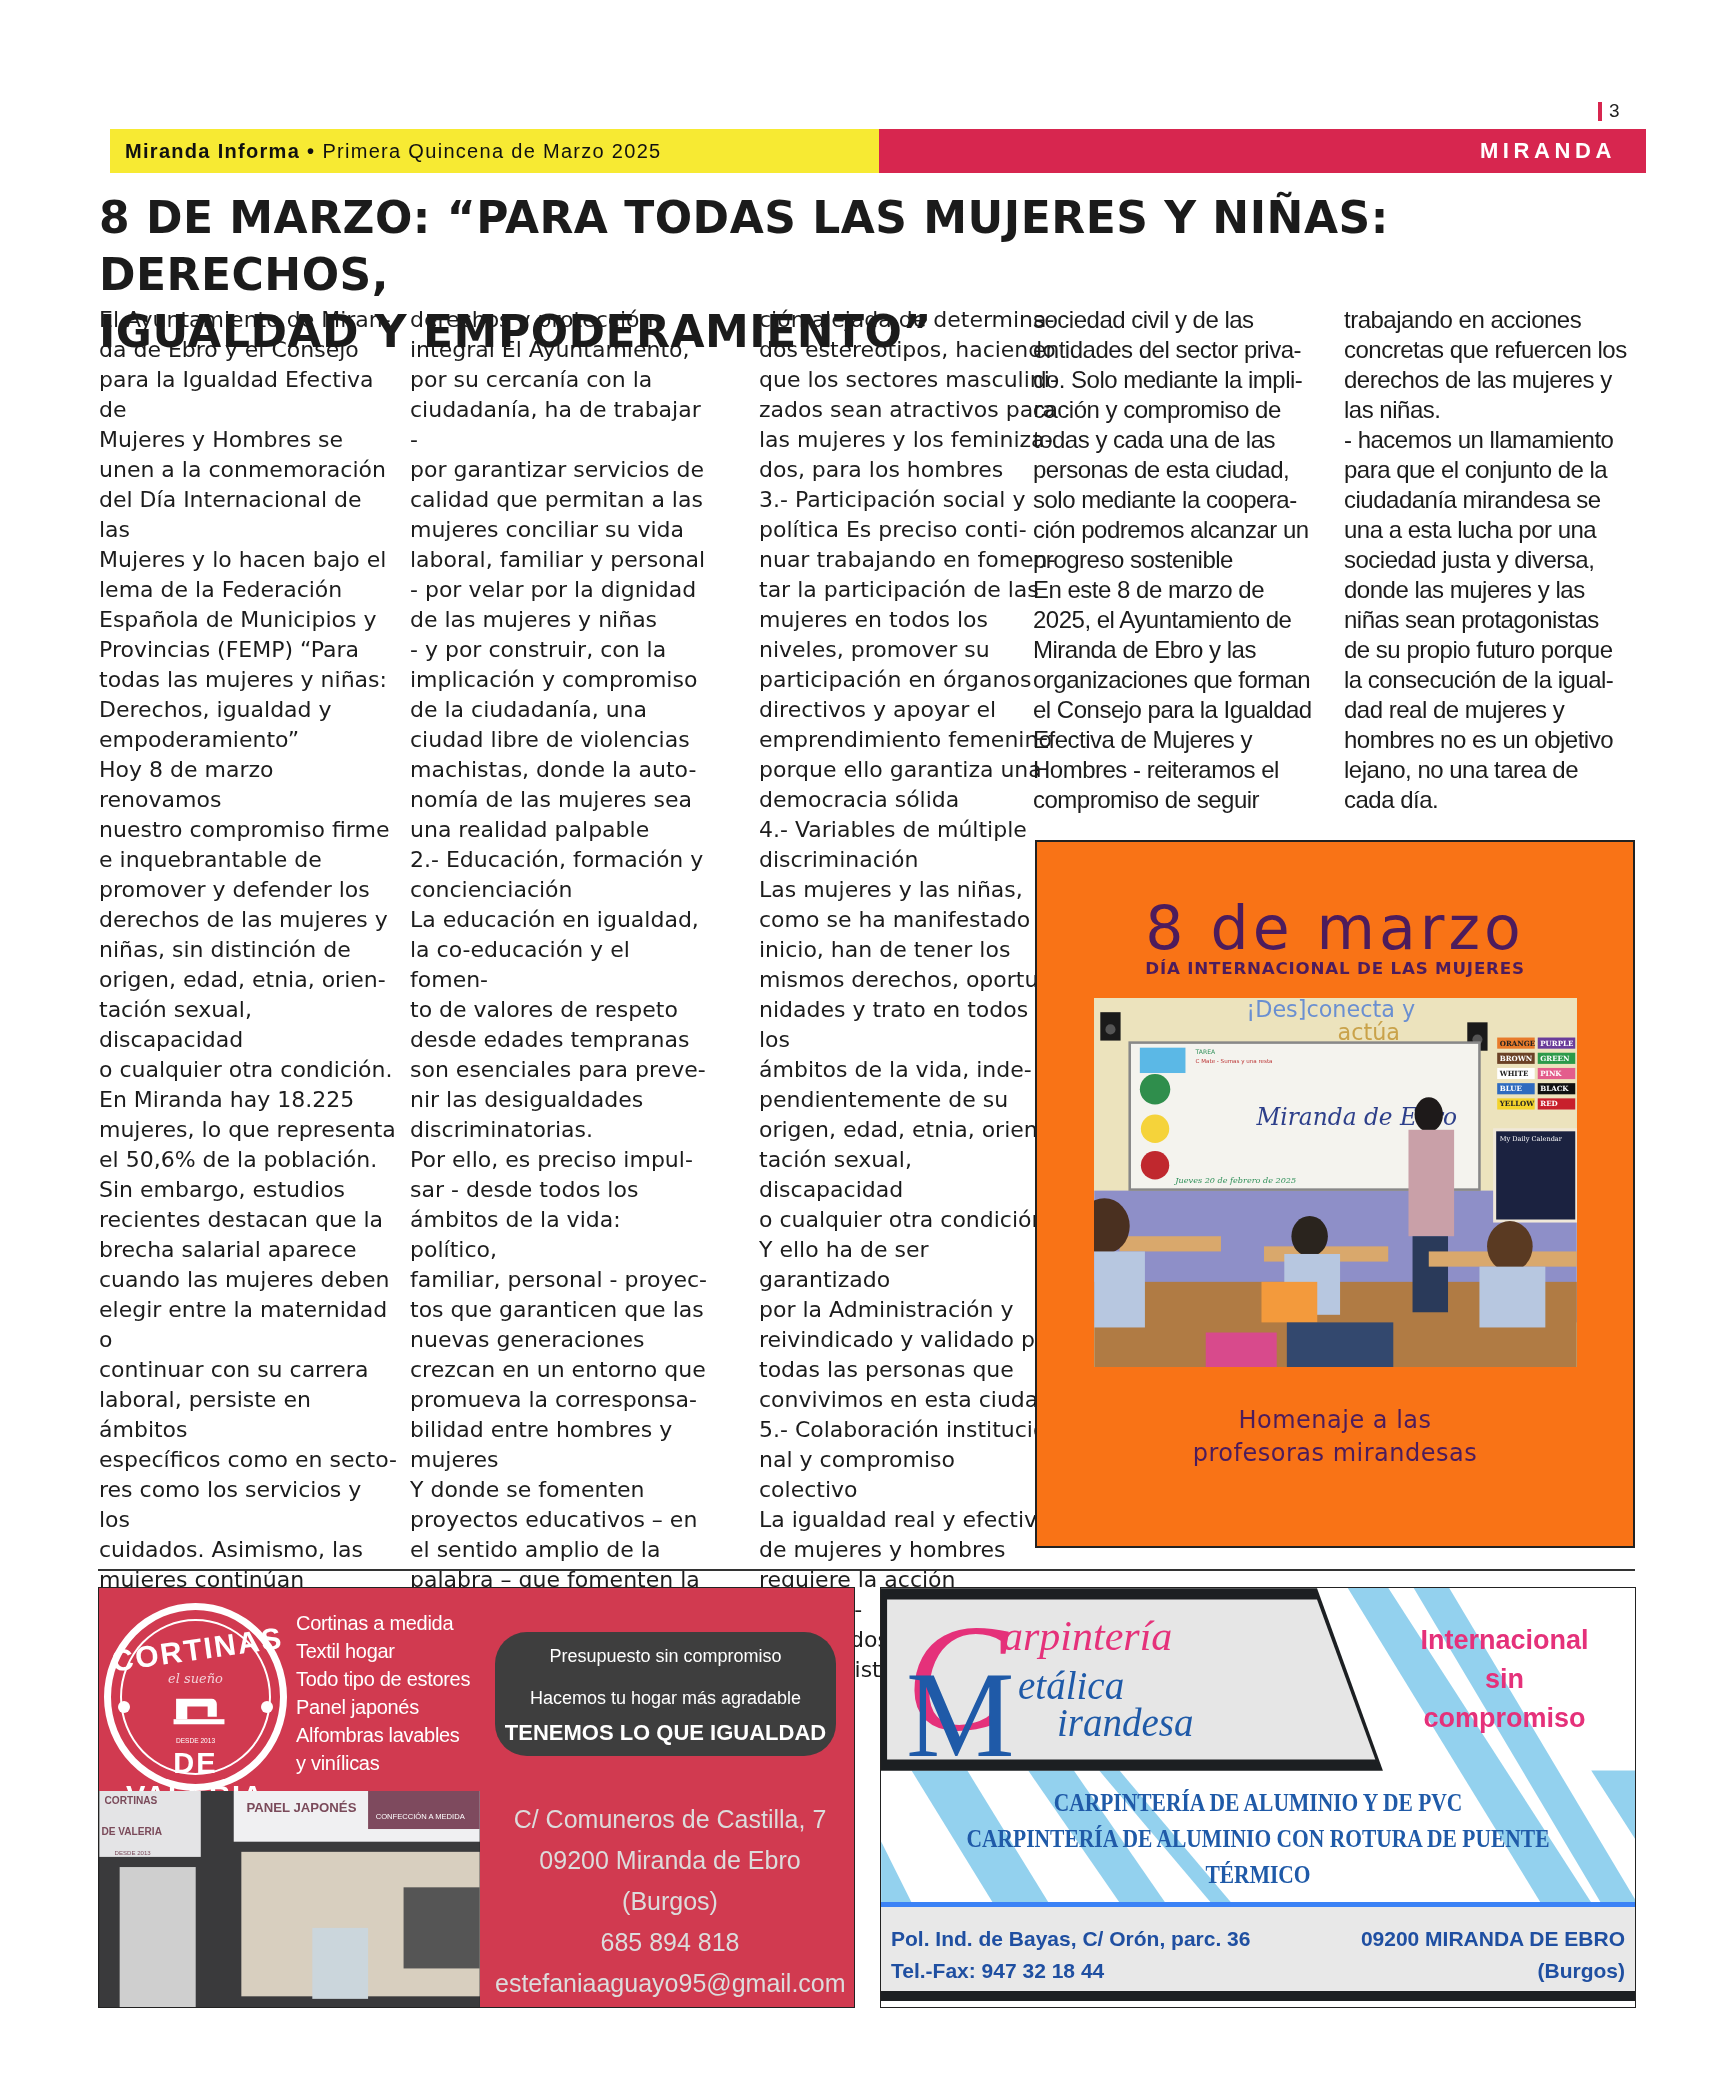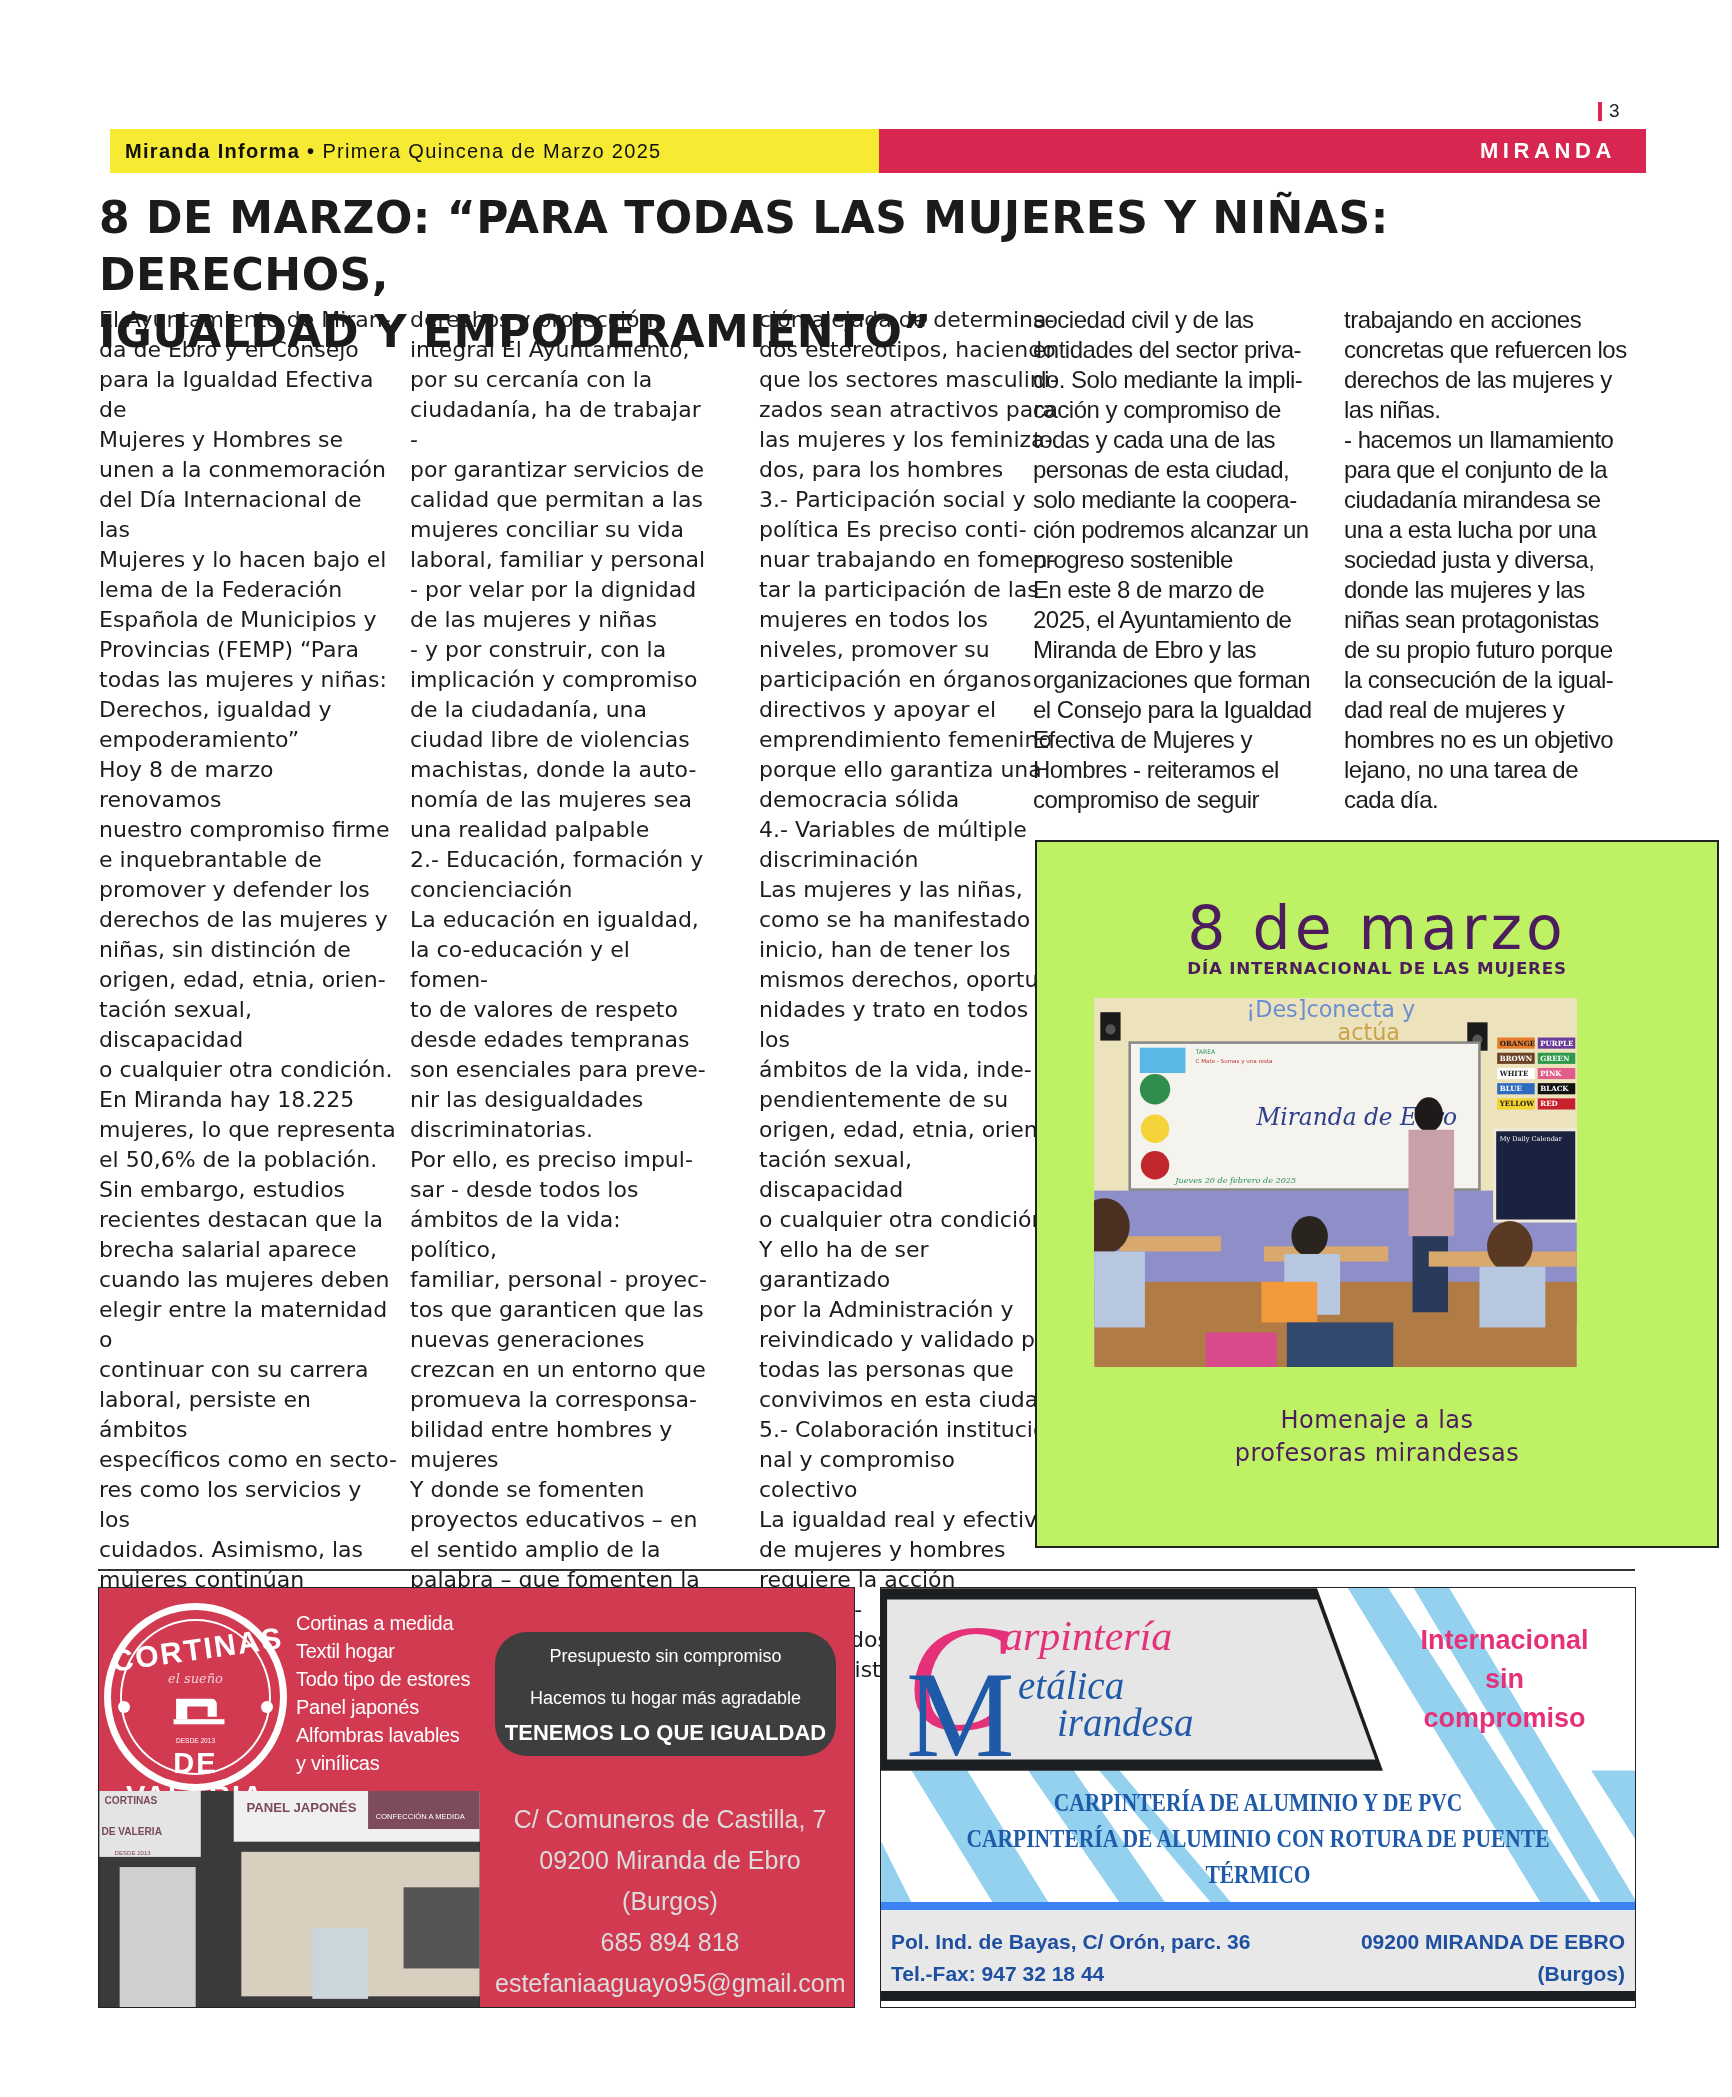--- a/index.html
+++ b/index.html
@@ -22,21 +22,21 @@
     font-weight: bold; font-size: 44px; line-height: 57px; color: #1b1b1b; letter-spacing: 0.5px; }
 
   .col { position: absolute; top: 305px; font-size: 22px; line-height: 30px; color: #1c1c1c; white-space: pre-line; }
   .col.c1 { left: 99px; width: 299px; }
   .col.c2 { left: 410px; width: 299px; }
   .col.c3 { left: 759px; width: 299px; }
   .col.c4, .col.c5 { font-family: "Liberation Sans", sans-serif; font-size: 24px; letter-spacing: -0.5px; }
   .col.c4 { left: 1033px; width: 299px; }
   .col.c5 { left: 1344px; width: 304px; }
 
-  .poster { position: absolute; left: 1035px; top: 840px; width: 684px; height: 708px; border: 2px solid #222; background: #bef264; }
+  .poster { position: absolute; left: 1035px; top: 840px; width: 600px; height: 708px; border: 2px solid #222; background: #f97316; }
   .poster-title { position: absolute; top: 51px; width: 100%; text-align: center; font-family: "DejaVu Sans", sans-serif;
     font-size: 60px; color: #4d1c5c; letter-spacing: 4px; }
   .poster-sub { position: absolute; top: 116px; width: 100%; text-align: center; font-family: "DejaVu Sans", sans-serif;
     font-size: 16.7px; color: #4d1c5c; letter-spacing: 0.8px; font-weight: bold; }
   .photo { position: absolute; left: 57px; top: 156px; width: 483px; height: 369px; overflow: hidden; background: #e9dfb8; }
   .poster-caption { position: absolute; top: 562px; width: 100%; text-align: center; font-family: "DejaVu Sans", sans-serif;
     font-size: 24px; line-height: 33px; color: #4d1c5c; letter-spacing: 0.5px; }
 
   .rule { position: absolute; left: 98px; top: 1569px; width: 1537px; height: 2px; background: #333; }
 
@@ -63,21 +63,21 @@
     font-size: 25px; line-height: 41px; }
 
   
   .ad2 { position: absolute; left: 880px; top: 1587px; width: 756px; height: 421px; background: #fff; border: 1.5px solid #222; overflow: hidden; }
   .stripes { position: absolute; inset: 0; }
   .logo-panel { position: absolute; left: 0; top: 0; width: 507px; height: 183px; }
   .presup { position: absolute; left: 512px; top: 33px; width: 223px; text-align: center; color: #e5317a; font-family: "Liberation Sans", sans-serif;
     font-weight: bold; font-size: 27px; line-height: 39px; }
   .services { position: absolute; left: 0; top: 197px; width: 100%; text-align: center; color: #1f5aa8; font-family: "Liberation Serif", serif; font-weight: bold;
     font-size: 25px; line-height: 36px; transform: scaleX(0.86); transform-origin: center; }
-  .contact-bar { position: absolute; left: 0; top: 314px; width: 100%; height: 99px; background: #e8e8e8; border-top: 8px solid #3b82f6; border-bottom: 10px solid #1c1f22; }
+  .contact-bar { position: absolute; left: 0; top: 314px; width: 100%; height: 99px; background: #e8e8e8; border-top: 5px solid #3b82f6; border-bottom: 10px solid #1c1f22; }
   .contact-bar .row { position: absolute; left: 10px; right: 10px; font-family: "Liberation Sans", sans-serif; font-weight: bold; color: #1f4fa1; font-size: 21px; display: flex; justify-content: space-between; }
   .contact-bar .r1 { top: 20px; }
   .contact-bar .r2 { top: 52px; }
 </style>
 </head>
 <body>
 
 <div class="page-num">
   <span class="bar"></span>
   <span class="num">3</span>

